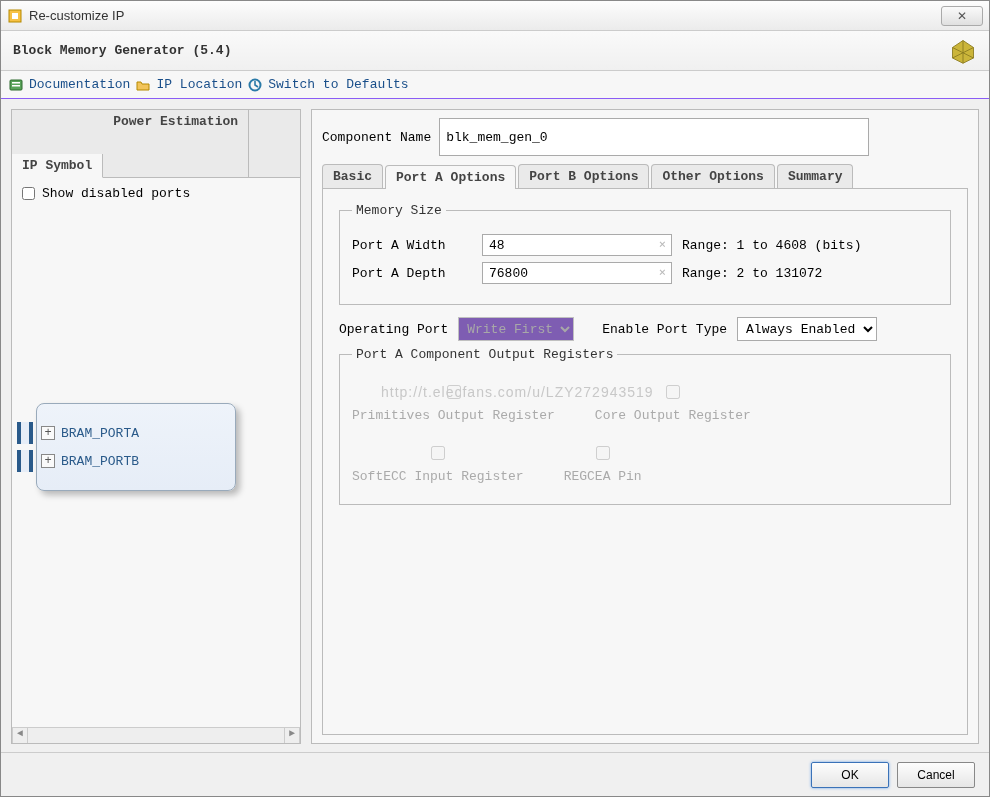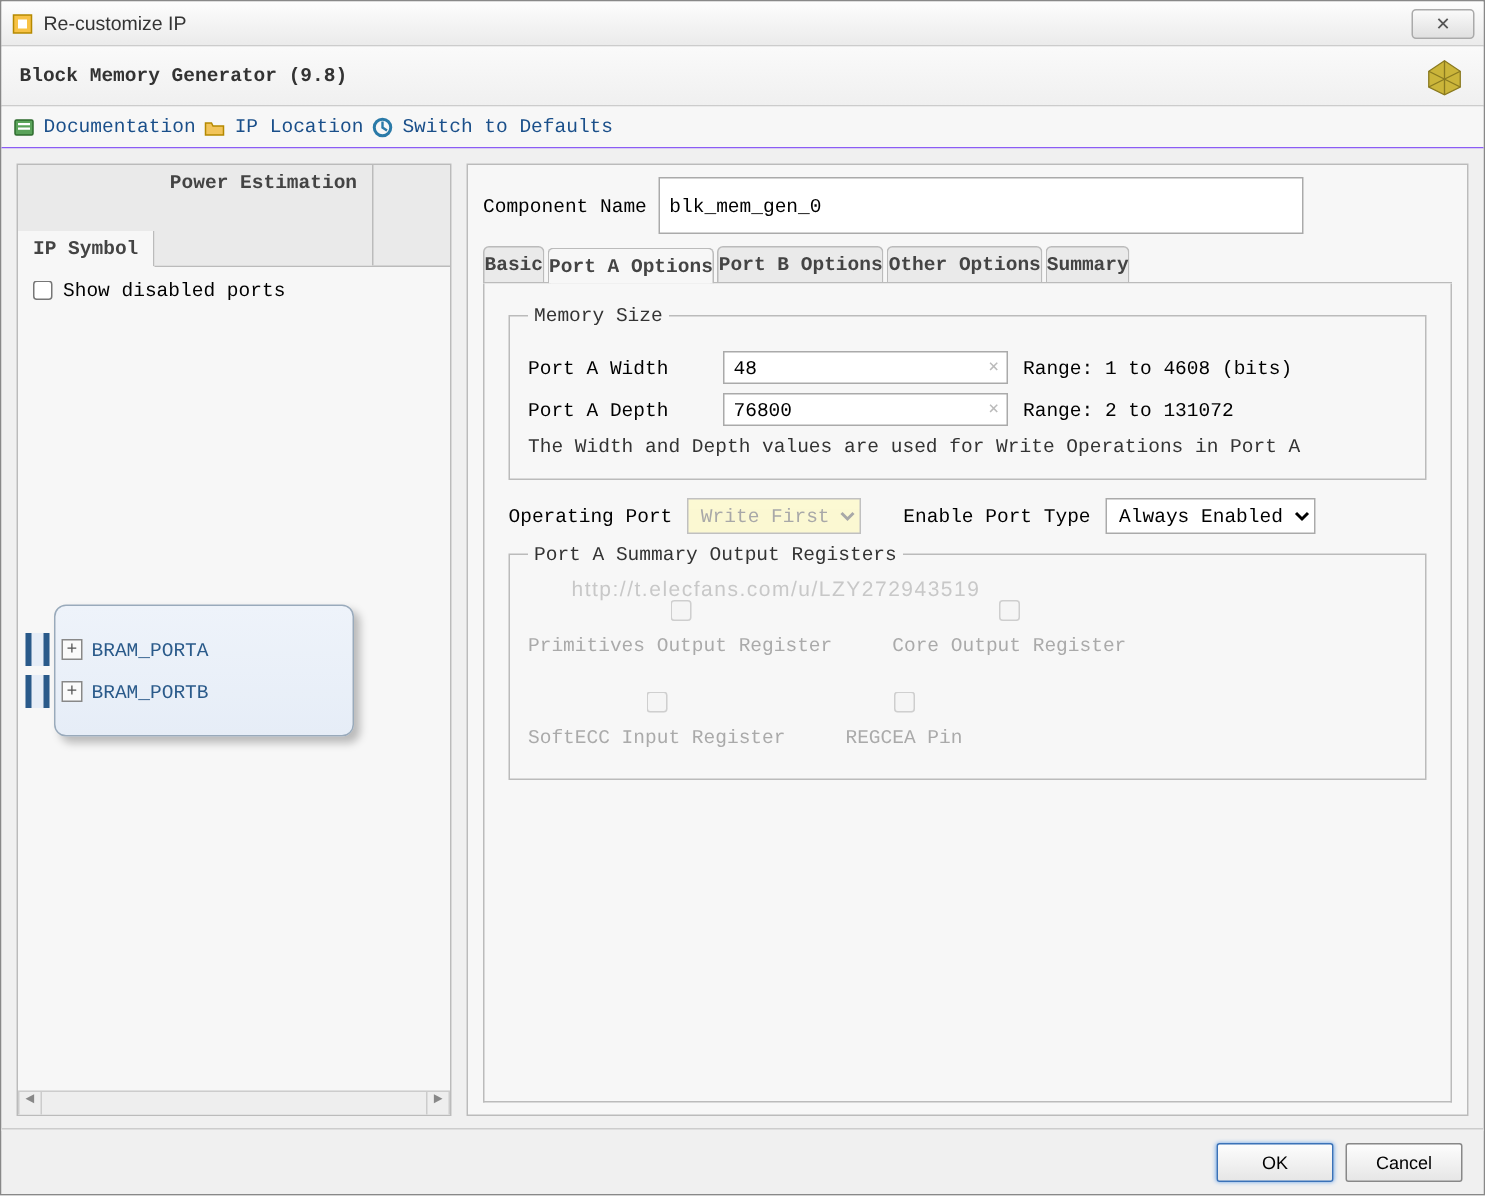--- a/index.html
+++ b/index.html
@@ -25,35 +25,35 @@
   .ip-block .portrow { display:flex; align-items:center; gap:6px; font-size:15px; color:#2a5a8a; margin:6px 0; font-family:"Courier New",monospace;}
   .ip-block .bars { width:8px; height:22px; background:#2a5a8a; margin-left:-28px; margin-right:2px; border-left:4px solid #2a5a8a; border-right:4px solid #2a5a8a; box-sizing:content-box; background:#e6edf7;}
   .ip-block .plus { width:14px; height:14px; border:1px solid #888; display:flex; align-items:center; justify-content:center; font-size:12px; line-height:1; color:#555; background:#fafafa;}
   .leftpanel .scroll-x { height:16px; background:#eee; border-top:1px solid #ccc; display:flex; }
   .leftpanel .scroll-x .sbtn { width:16px; border-left:1px solid #ccc; border-right:1px solid #ccc; text-align:center; color:#888; font-size:10px; cursor:pointer;}
   .leftpanel .scroll-x .track { flex:1; }
   .rightpanel { flex:1; background:#f7f7f7; border:1px solid #bbb; display:flex; flex-direction:column; padding:8px 10px; }
   .comp-row { display:flex; align-items:center; gap:8px; margin-bottom:8px; }
   .comp-row input { flex:0 0 430px; height:38px; border:1px solid #aaa; padding:2px 6px; background:#fff; font-family:"Courier New",monospace;}
   .rtabs { display:flex; border-bottom:1px solid #bbb; }
-  .rtabs .tab { padding:4px 0; border:1px solid #bbb; border-bottom:none; margin-right:2px; background:#eaeaea; cursor:pointer; border-radius:4px 4px 0 0; font-family:"Courier New",monospace; font-weight:bold; color:#444;}
+  .rtabs .tab { padding:4px 10px; border:1px solid #bbb; border-bottom:none; margin-right:2px; background:#eaeaea; cursor:pointer; border-radius:4px 4px 0 0; font-family:"Courier New",monospace; font-weight:bold; color:#444;}
   .rtabs .tab.active { background:#f7f7f7; position:relative; top:1px; }
   .tab-content { border:1px solid #bbb; border-top:none; flex:1; padding:14px 16px; background:#f7f7f7; overflow:auto; }
   fieldset { border:1px solid #bbb; padding:10px 12px 14px 12px; margin:0 0 12px 0; }
   legend { padding:0 4px; color:#333; font-family:"Courier New",monospace;}
   .field-row { display:flex; align-items:center; gap:10px; margin:6px 0; }
   .field-row label.fl { width:120px; }
   .txtin { height:22px; border:1px solid #aaa; padding:2px 6px; background:#fff; font-family:"Courier New",monospace;}
   .txtin.w { width:190px; }
   .clearx { position:relative; }
   .clearx::after { content:"⨯"; position:absolute; right:6px; top:3px; color:#bbb; font-size:12px; }
   .note { margin-top:6px; color:#333; }
   .mode-row { display:flex; align-items:center; gap:10px; margin:10px 0 6px 0; }
   select { height:24px; border:1px solid #aaa; background:#fff; font-family:"Courier New",monospace; padding:2px 4px;}
-  select:disabled { background:#fef9c3; color:#888; }
+  select:disabled { background:#4c1d95; color:#888; }
   .chk { display:flex; align-items:center; gap:6px;flex-direction:column; }
   .chk input { width:14px; height:14px; }
   .chk.disabled { color:#aaa; }
   .wm { position:absolute; left:380px; top:383px; color:#c8c8c8; font-family:sans-serif; font-size:14px; pointer-events:none; letter-spacing:1px;}
   .footer { position:absolute; bottom:0; left:0; right:0; height:44px; background:#f0f0f0; border-top:1px solid #ccc; display:flex; align-items:center; justify-content:flex-end; padding:0 14px; gap:8px; }
   .footer button { width:78px; height:26px; border:1px solid #888; background:linear-gradient(#fdfdfd,#e6e6e6); cursor:pointer; font-family:sans-serif; font-size:12px; border-radius:2px;}
   .footer button.primary { border:1px solid #3a72b8; box-shadow:0 0 3px #6aa3e8;text-align:center; }
   .wm2 { position:absolute; right:18px; bottom:8px; color:#d7d7d7; font-family:sans-serif; font-size:13px; text-align:right; pointer-events:none;}
   input[type=checkbox] { accent-color:#5a8fce; }
 </style>
@@ -65,21 +65,21 @@
   <div class="titlebar">
     <svg class="ticon" viewBox="0 0 16 16">
         <rect x="2" y="2" width="12" height="12" fill="#f7c245" stroke="#b58900"></rect>
         <rect x="5" y="5" width="6" height="6" fill="#fff"></rect>
       </svg>
     <span class="title">Re-customize IP</span>
     <div class="closebtn">✕</div>
   </div>
 
   <div class="subheader">
-    <span>Block Memory Generator (9.8)</span>
+    <span>Block Memory Generator (5.4)</span>
     <svg class="logo" viewBox="0 0 32 32">
         <polygon points="16,4 28,12 28,24 16,30 4,24 4,12" fill="#cbb53a" stroke="#8a7a20"></polygon>
         <line x1="16" y1="4" x2="16" y2="30" stroke="#8a7a20"></line>
         <line x1="4" y1="12" x2="28" y2="24" stroke="#8a7a20"></line>
         <line x1="28" y1="12" x2="4" y2="24" stroke="#8a7a20"></line>
       </svg>
   </div>
 
   <div class="toolbar">
     <svg class="ico" viewBox="0 0 14 14">
@@ -152,36 +152,35 @@
           <div class="field-row">
             <label class="fl">Port A Width</label>
             <span class="clearx"><input class="txtin w" type="text" value="48" style=""></span>
             <span>Range: 1 to 4608 (bits)</span>
           </div>
           <div class="field-row">
             <label class="fl">Port A Depth</label>
             <span class="clearx"><input class="txtin w" type="text" value="76800" style=""></span>
             <span>Range: 2 to 131072</span>
           </div>
-          <div class="note">The Width and Depth values are used for Write Operations in Port A</div>
         </fieldset>
 
         <div class="mode-row">
           <label>Operating Port</label>
           <select disabled="">
             <option>Write First</option>
           </select>
           <label style="margin-left:18px">Enable Port Type</label>
           <select>
             <option>Always Enabled</option>
           </select>
         </div>
 
         <fieldset>
-          <legend>Port A Summary Output Registers</legend>
+          <legend>Port A Component Output Registers</legend>
           <div class="field-row" style="gap:40px; margin-top:10px;">
             <span class="chk disabled">
                 <input type="checkbox" disabled="" style="">
                 <span>Primitives Output Register</span>
               </span>
             <span class="chk disabled">
                 <input type="checkbox" disabled="" style="">
                 <span>Core Output Register</span>
               </span>
           </div>

